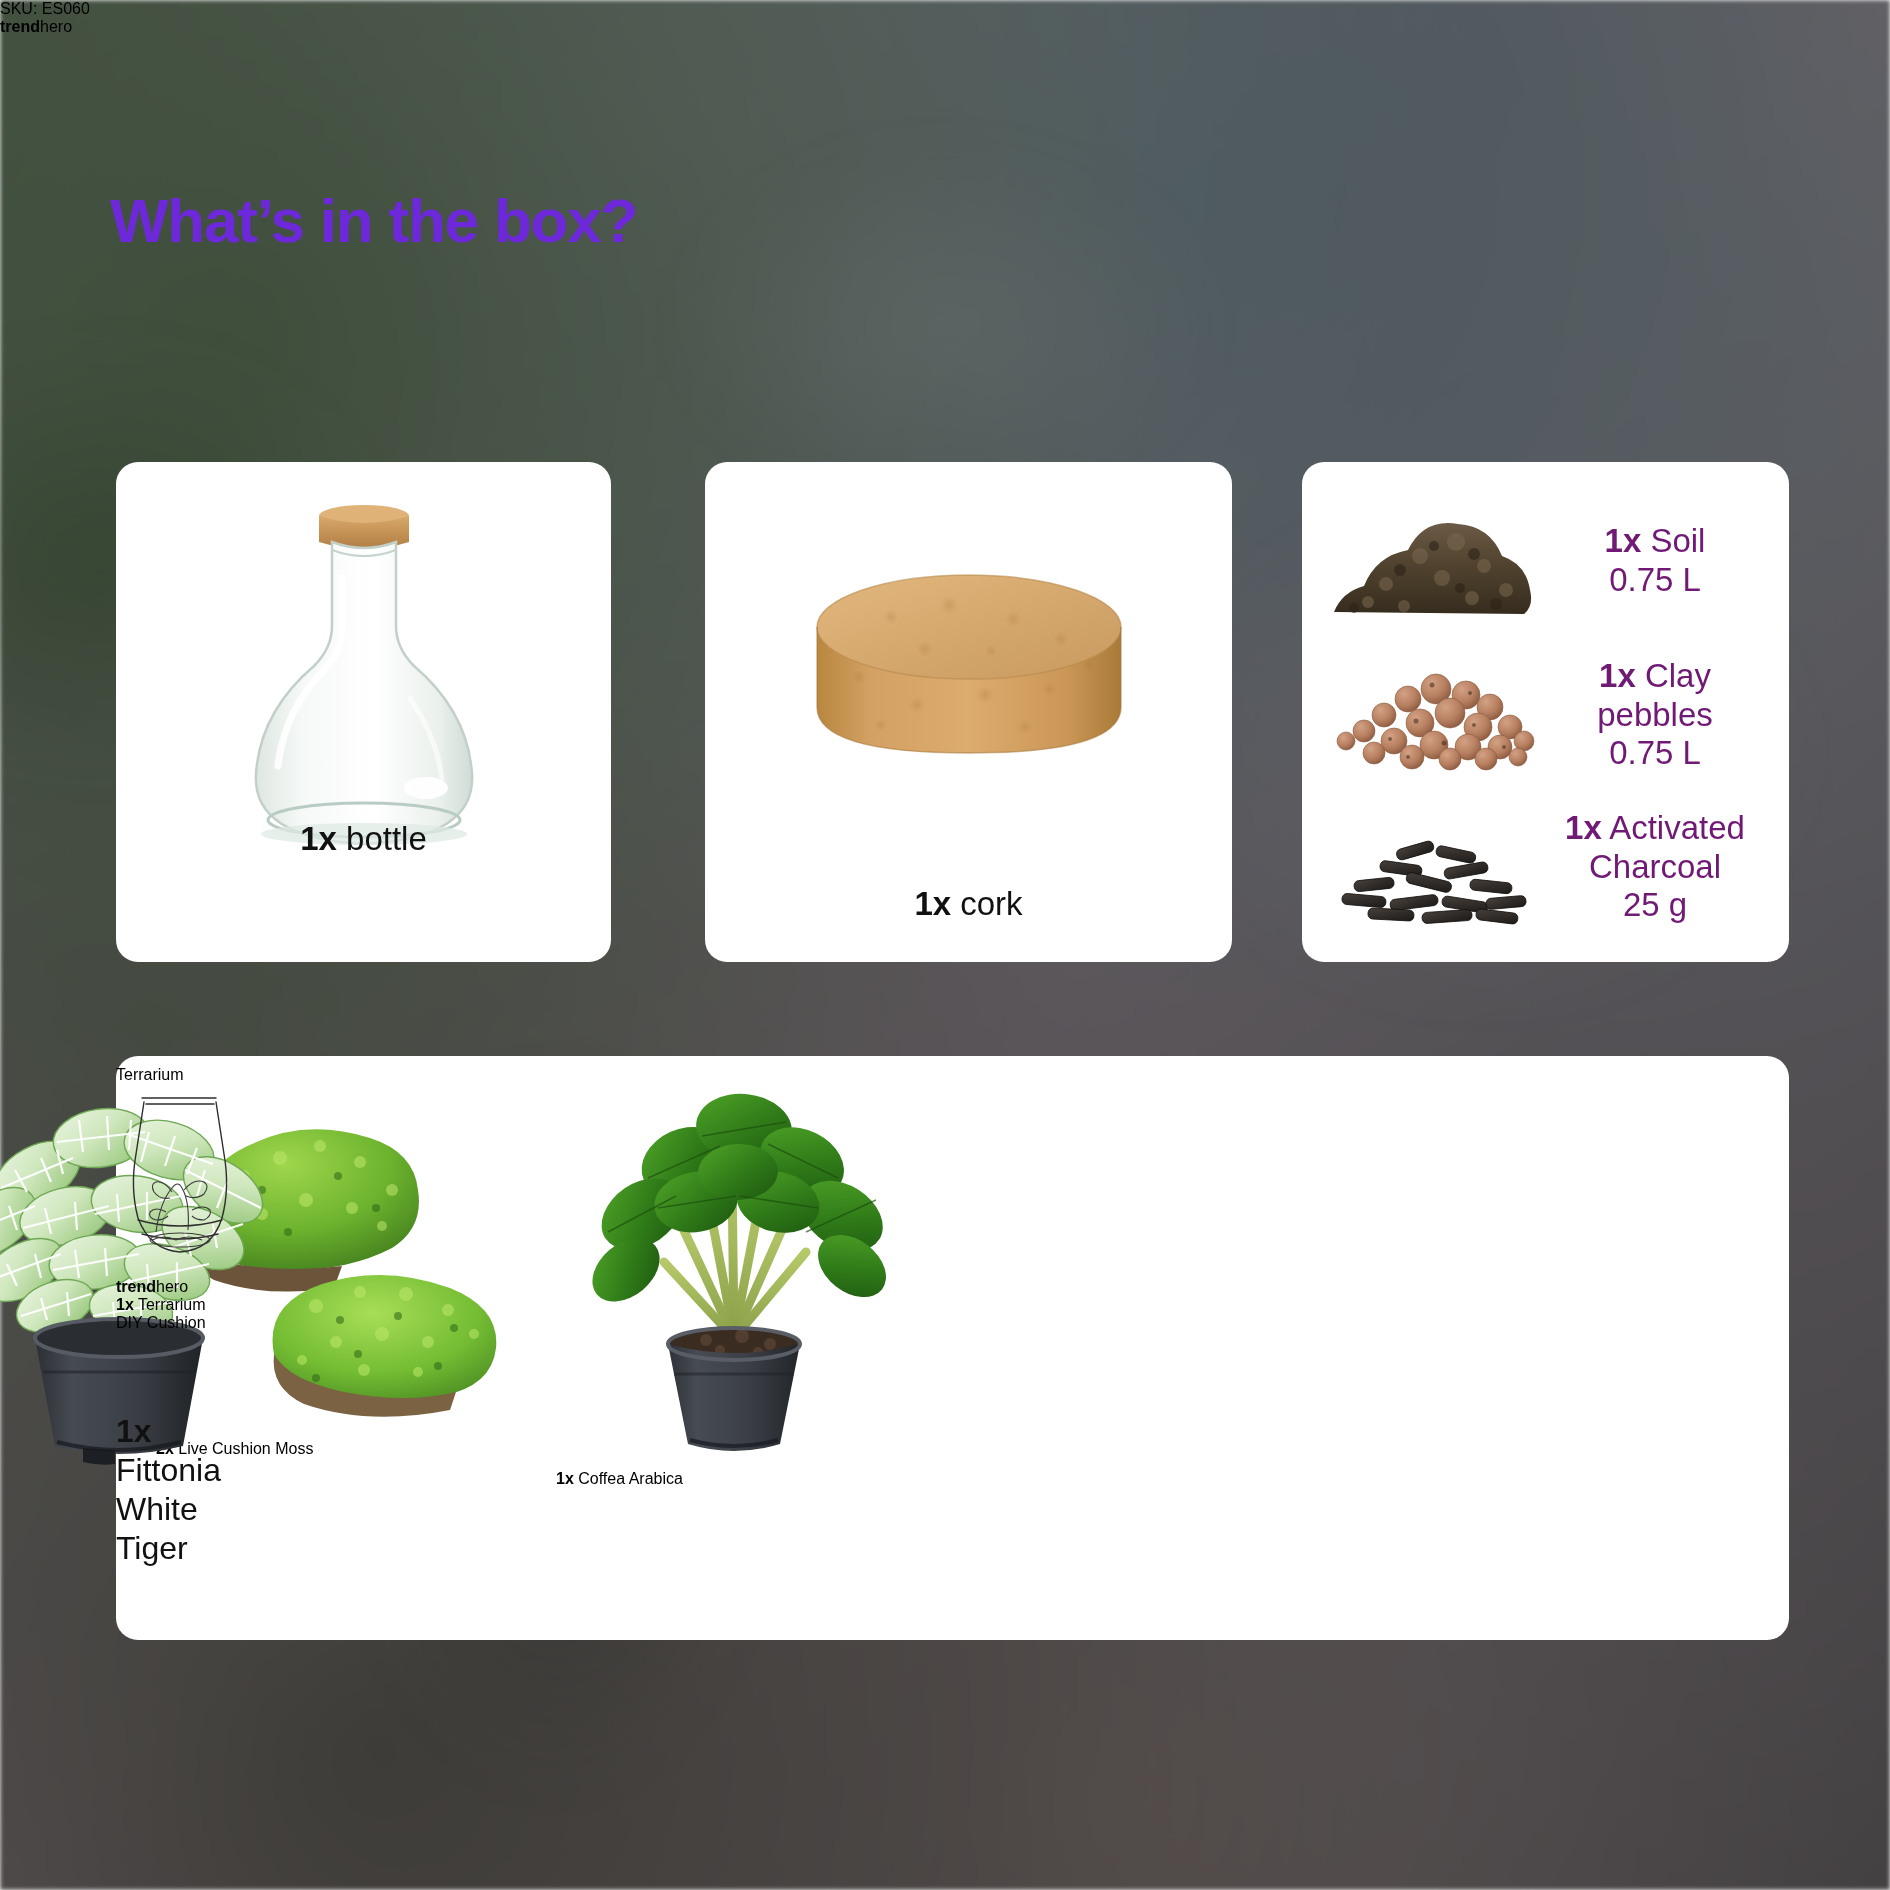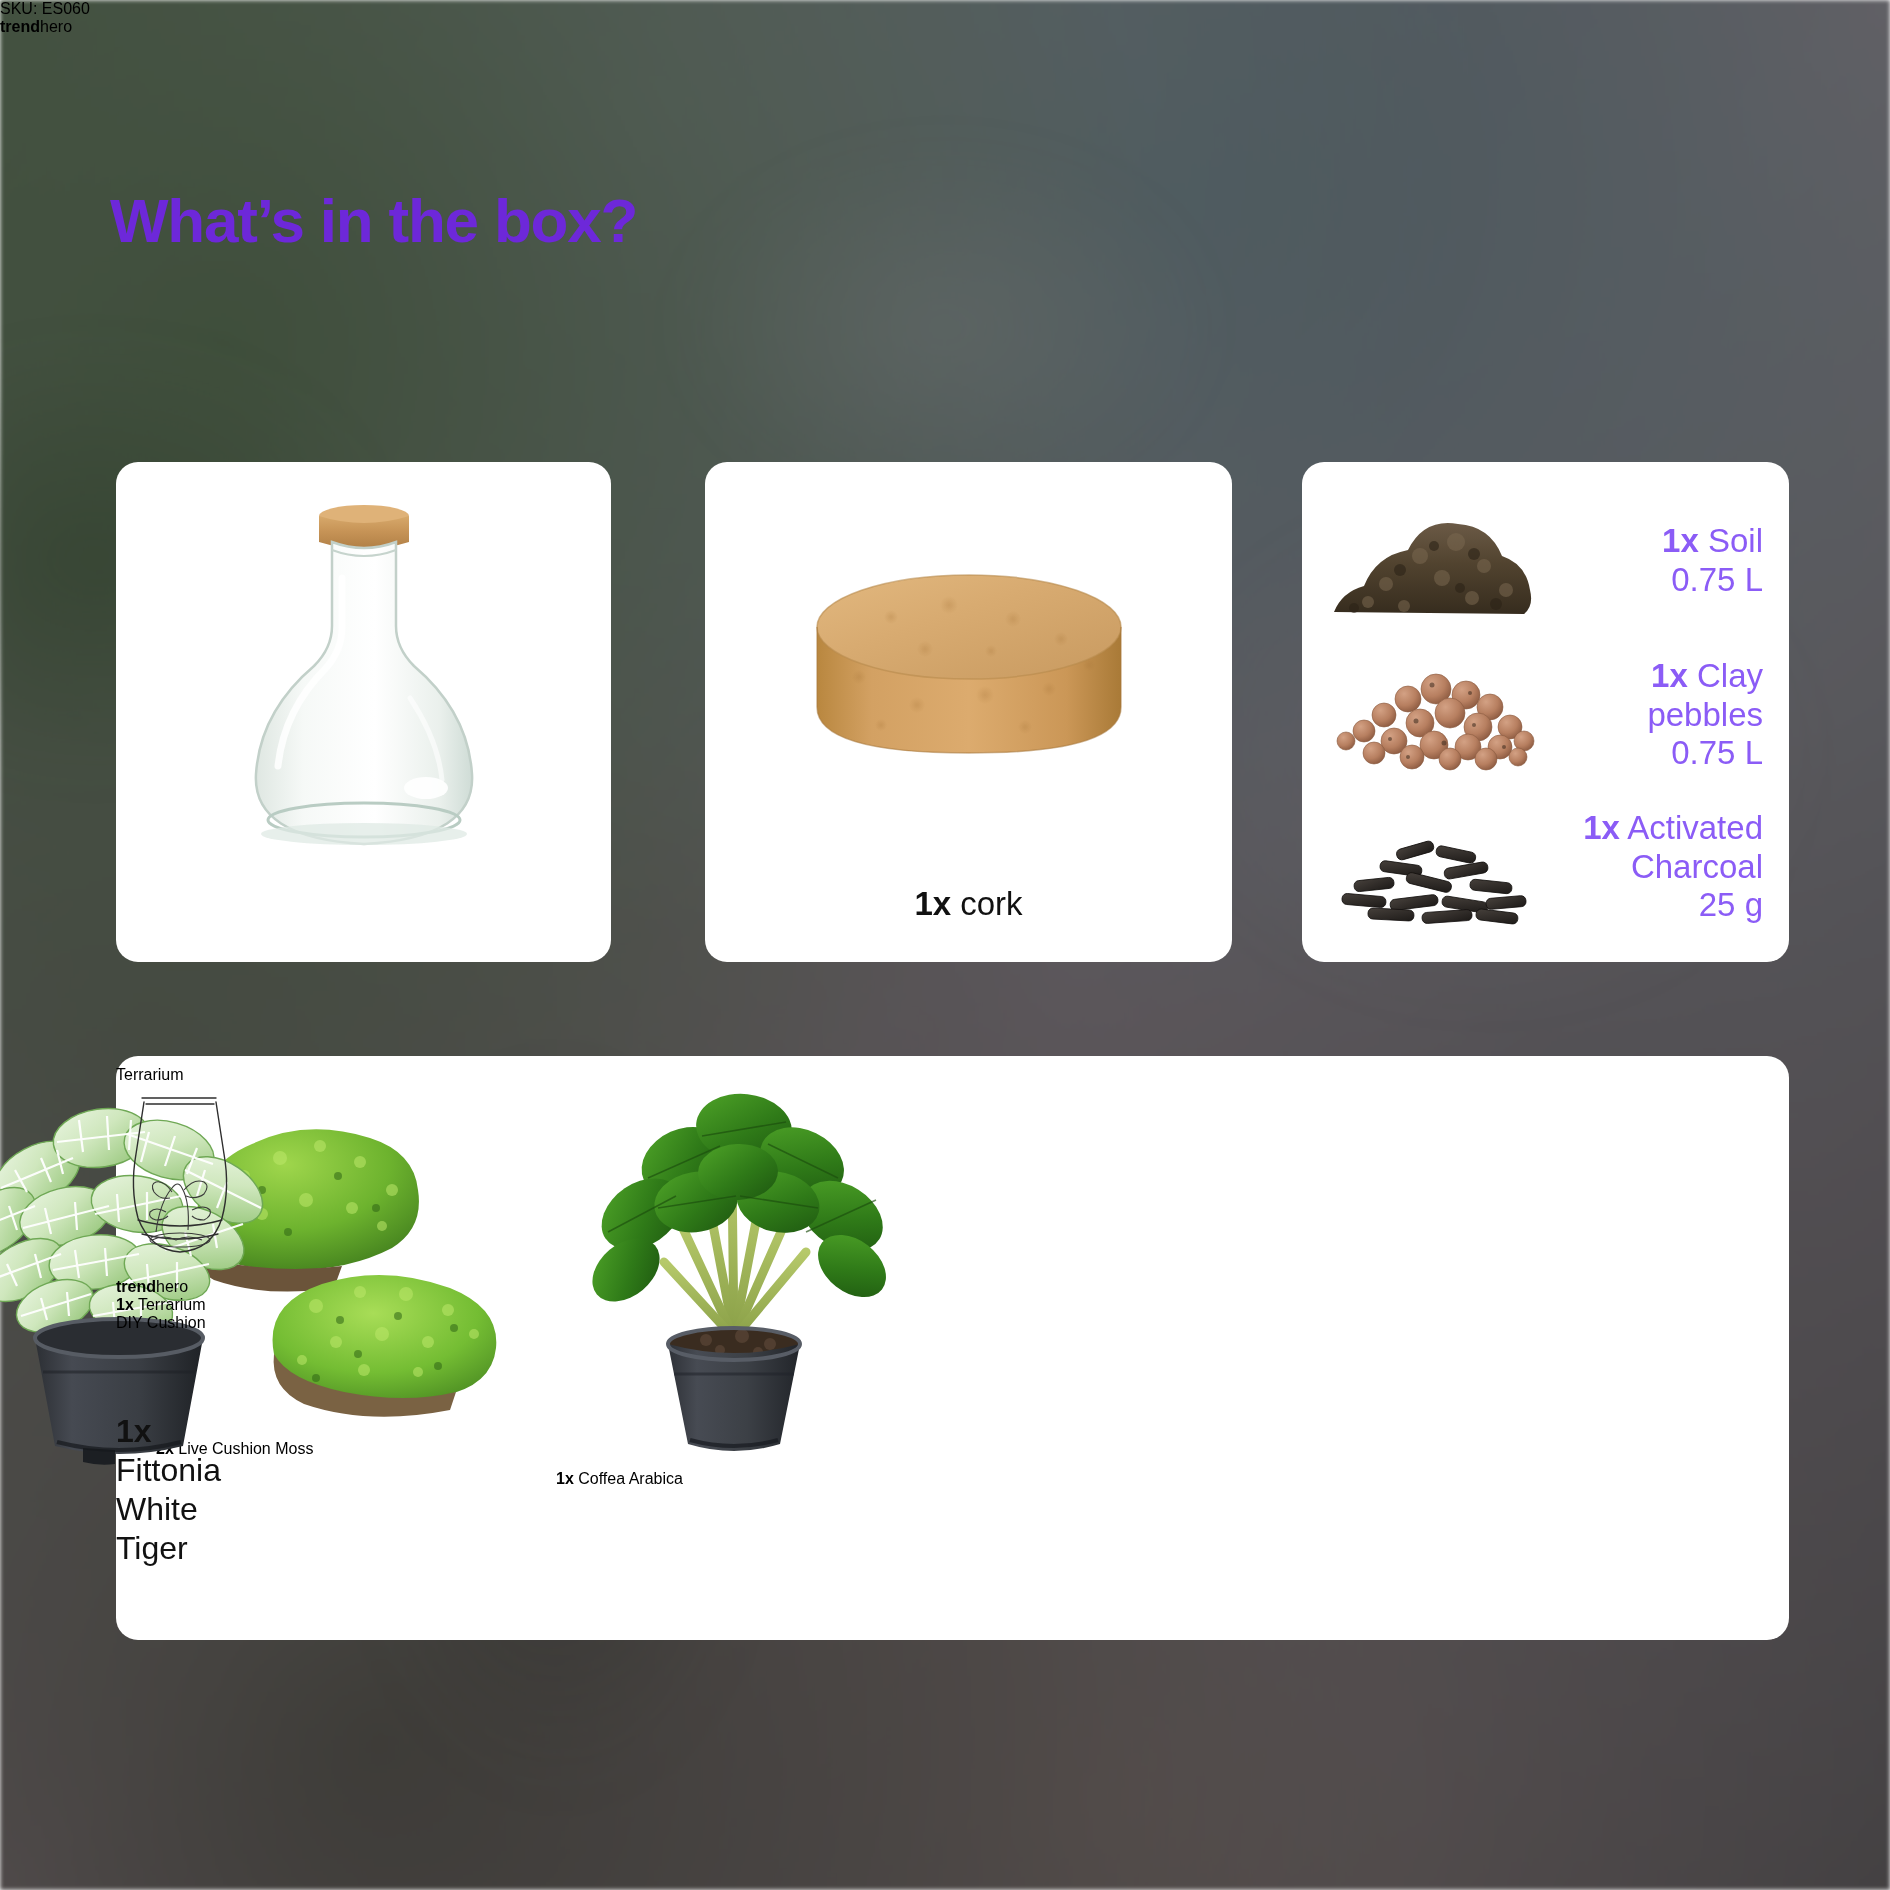--- a/index.html
+++ b/index.html
@@ -94,24 +94,24 @@
   .media-row {
     position: absolute;
     left: 22px; right: 26px;
     display: flex;
     align-items: center;
     gap: 8px;
   }
   .media-row .pic { flex: 0 0 auto; }
   .media-row .txt {
     flex: 1 1 auto;
-    text-align: right;
+    text-align: center;
     font-size: 33px;
     line-height: 1.18;
-    color: #8b5cf6;
+    color: #701a75;
   }
   .media-row .txt b { font-weight: 700; }
   #media-soil     { top: 24px;  height: 150px; }
   #media-pebbles  { top: 178px; height: 150px; }
   #media-charcoal { top: 330px; height: 150px; }
 
   
   .plant-cell {
     position: absolute;
     top: 10px;
@@ -218,20 +218,24 @@
 
         <path d="M118 52 Q150 64 182 52" fill="none" stroke="#c6d4cd" stroke-width="2"></path>
 
         <ellipse cx="150" cy="322" rx="96" ry="17" fill="none" stroke="#b9ccc3" stroke-width="3"></ellipse>
         <ellipse cx="150" cy="336" rx="103" ry="11" fill="#dfe9e4" opacity="0.75"></ellipse>
 
         <path d="M128 80 L128 130 Q128 152 112 170 Q70 212 64 268" fill="none" stroke="#ffffff" stroke-width="7" opacity="0.85" stroke-linecap="round"></path>
         <ellipse cx="212" cy="290" rx="22" ry="11" fill="#ffffff" opacity="0.9"></ellipse>
         <path d="M196 200 Q224 242 228 282" fill="none" stroke="#ffffff" stroke-width="5" opacity="0.6" stroke-linecap="round"></path>
       </svg>
+      <div class="bottle-label label">
+        <b>1x</b>
+        <span>bottle</span>
+      </div>
     </div>
   </div>
 
   <div class="card" id="card-cork">
     <svg class="cork-svg" width="340" height="230" viewBox="0 0 340 230">
       <defs>
         <linearGradient id="cktop" x1="0" y1="0" x2="1" y2="1">
           <stop offset="0%" stop-color="#e2b87f"></stop>
           <stop offset="40%" stop-color="#d8ab71"></stop>
           <stop offset="100%" stop-color="#c89a60"></stop>

